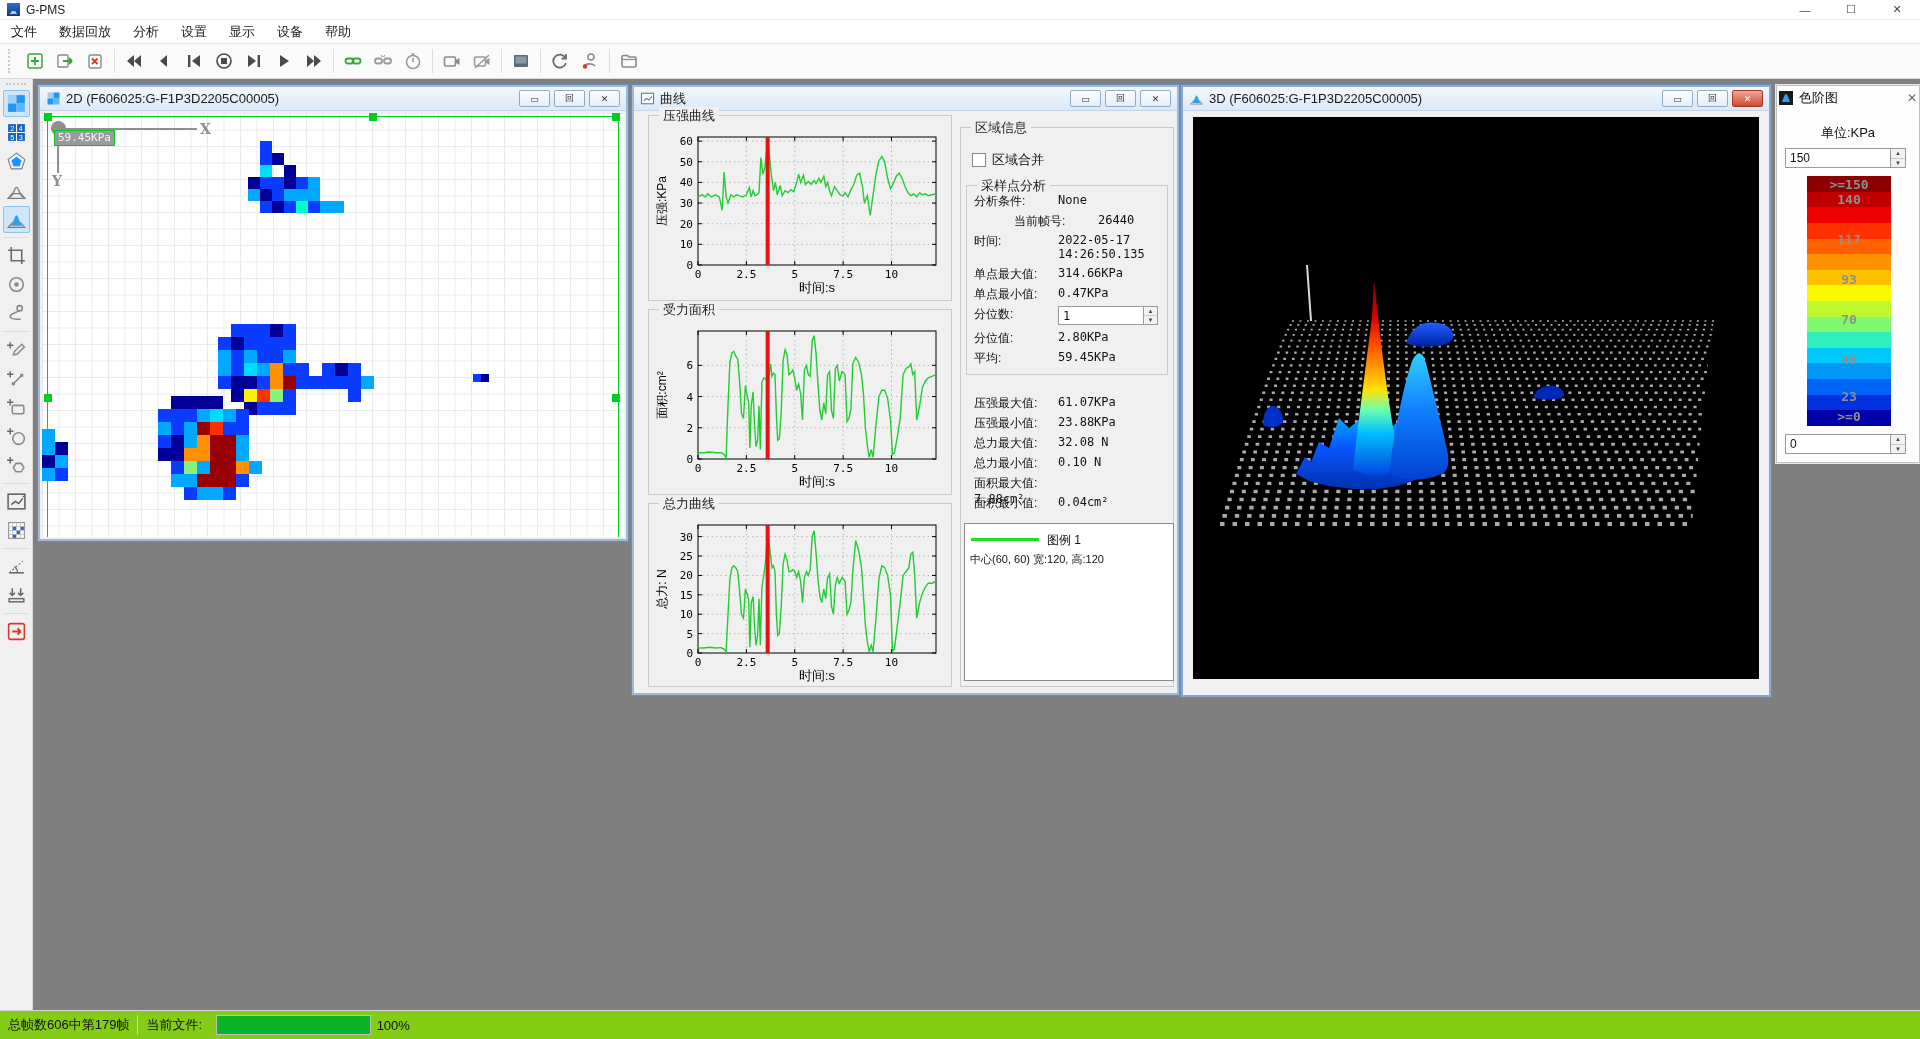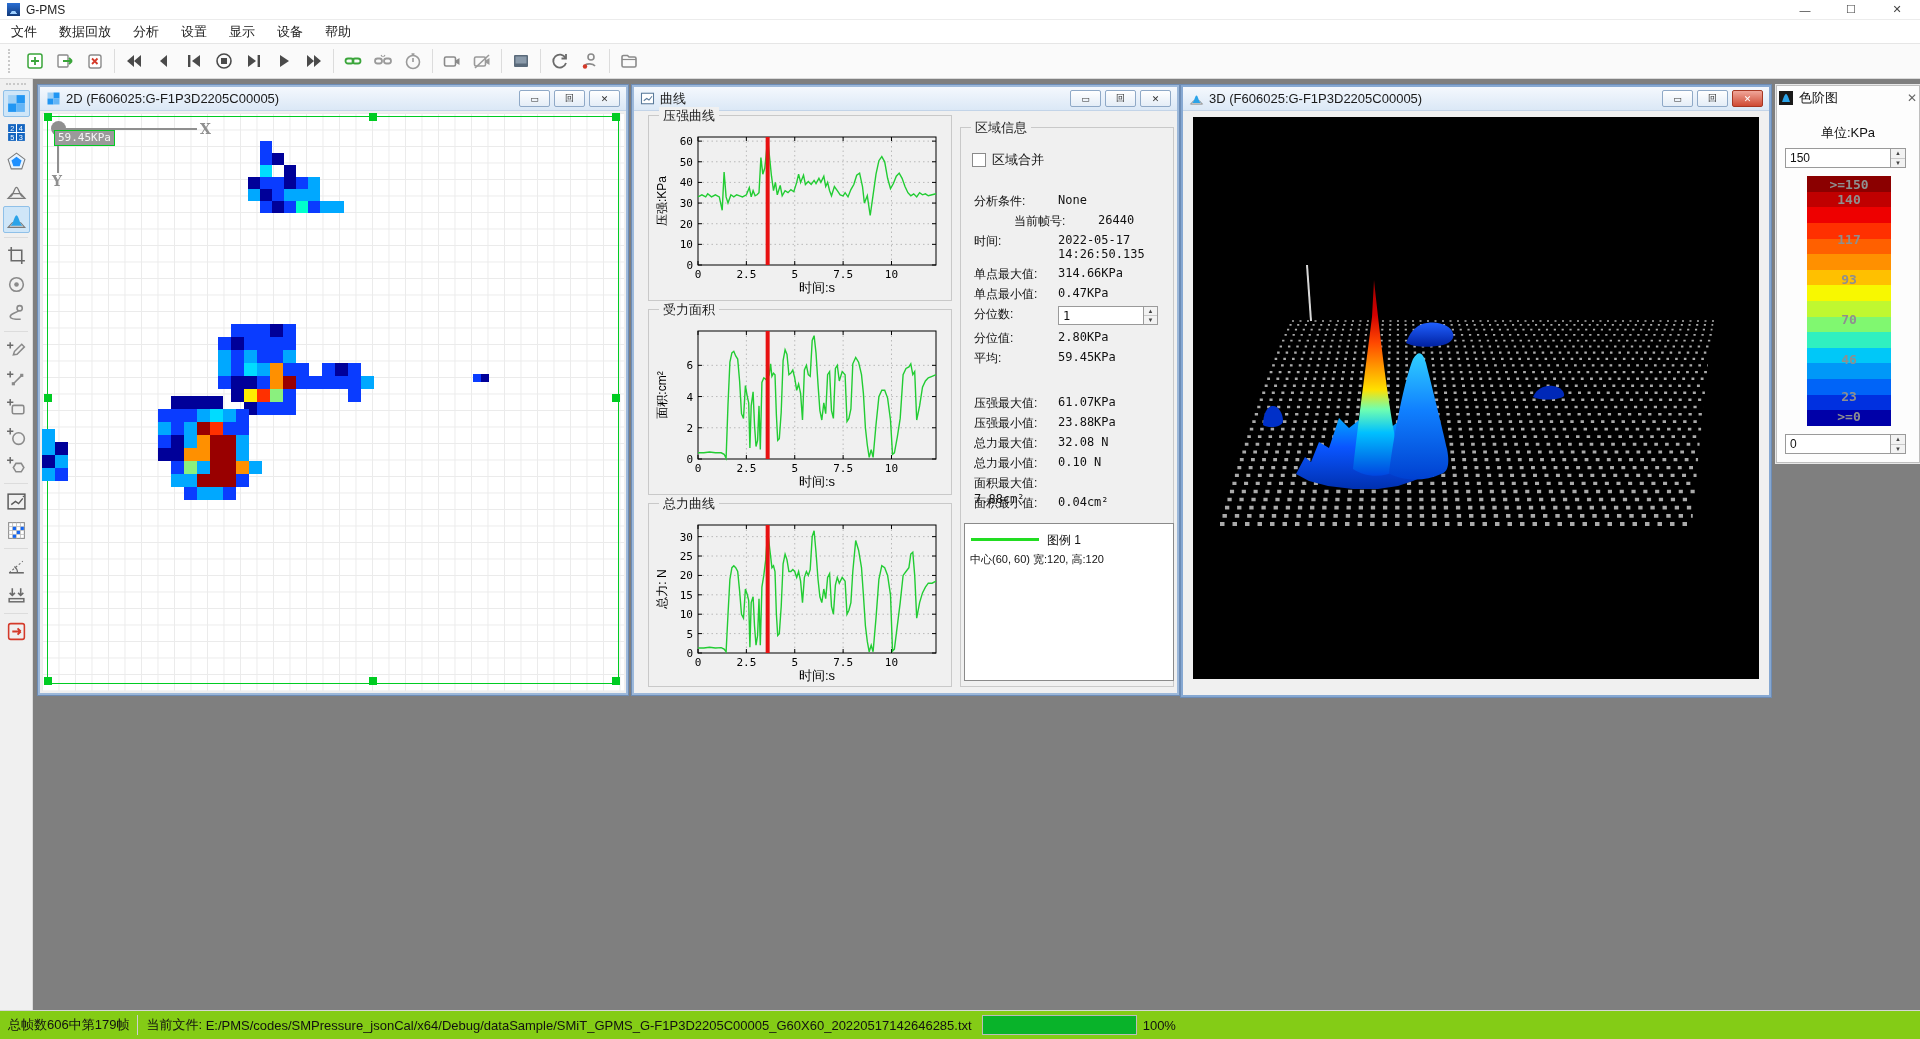--- a/index.html
+++ b/index.html
@@ -391,21 +391,21 @@
       <div class="side-tool">
         <svg viewBox="0 0 20 20">
           <rect x="2.5" y="2.5" width="15" height="15" rx="2" fill="none" stroke="#d43a2a" stroke-width="1.5"></rect>
           <path d="M6 10h8m0 0-3-3m3 3-3 3" fill="none" stroke="#d43a2a" stroke-width="1.8"></path>
         </svg>
       </div>
     </div>
 
   <div class="workspace">
 
-    <div class="mdi" style="left:5px;top:6px;width:590px;height:610px;">
+    <div class="mdi" style="left:5px;top:6px;width:590px;height:456px;">
       <div class="mdi-title">
         <svg viewBox="0 0 20 20">
             <rect x="2" y="2" width="8" height="8" fill="#9fd0f5"></rect>
             <rect x="10" y="2" width="8" height="8" fill="#2196f3"></rect>
             <rect x="2" y="10" width="8" height="8" fill="#2196f3"></rect>
             <rect x="10" y="10" width="8" height="8" fill="#64b5f6"></rect>
           </svg>
         <span>2D (F606025:G-F1P3D2205C00005)</span>
         <div class="mdi-btns">
           <div class="mdi-btn">▭</div>
@@ -734,20 +734,23 @@
           </svg>
       </div>
 
       <div class="rpanel-group" style="left:326px;top:40px;width:214px;height:560px;">
         <span class="group-label">区域信息</span>
       </div>
       <div class="chk-row" style="left:338px;top:64px;">
         <span class="chk-box"></span>
         <span>区域合并</span>
       </div>
+      <div class="rpanel-group" style="left:332px;top:98px;width:202px;height:190px;">
+        <span class="group-label" style="background:#f0f0f0;">采样点分析</span>
+      </div>
       <div class="stat-rows" style="left:340px;top:106px;width:188px;" id="sample-rows">
           <div class="stat-row" style="height: 20px;">
             <span class="stat-label">分析条件:</span>
             <span class="stat-value">None</span>
           </div>
           <div class="stat-row" style="height: 20px; margin-left: 40px;">
             <span class="stat-label">当前帧号:</span>
             <span class="stat-value">26440</span>
           </div>
           <div class="stat-row" style="height: 33px;">
@@ -931,19 +934,18 @@
             <span>▼</span>
           </div>
       </div>
     </div>
   </div>
 
   <div class="statusbar">
     <span class="sb-frames">总帧数606中第179帧</span>
     <span class="sb-sep"></span>
     <span class="sb-file">当前文件:</span>&nbsp;
-    <span class="sb-file">E:/PMS/codes/SMPressure_jsonCal/x64/Debug/dataSample/SMiT_GPMS_G-F1P3D2205C00005_G60X60_20220517142646285.txt</span>
     <div class="progress">
         <div class="progress-fill" id="progress-fill" style="width: 100%;"></div>
       </div>
     <span class="sb-pct">100%</span>
   </div>
 </div>
 
 </body></html>

